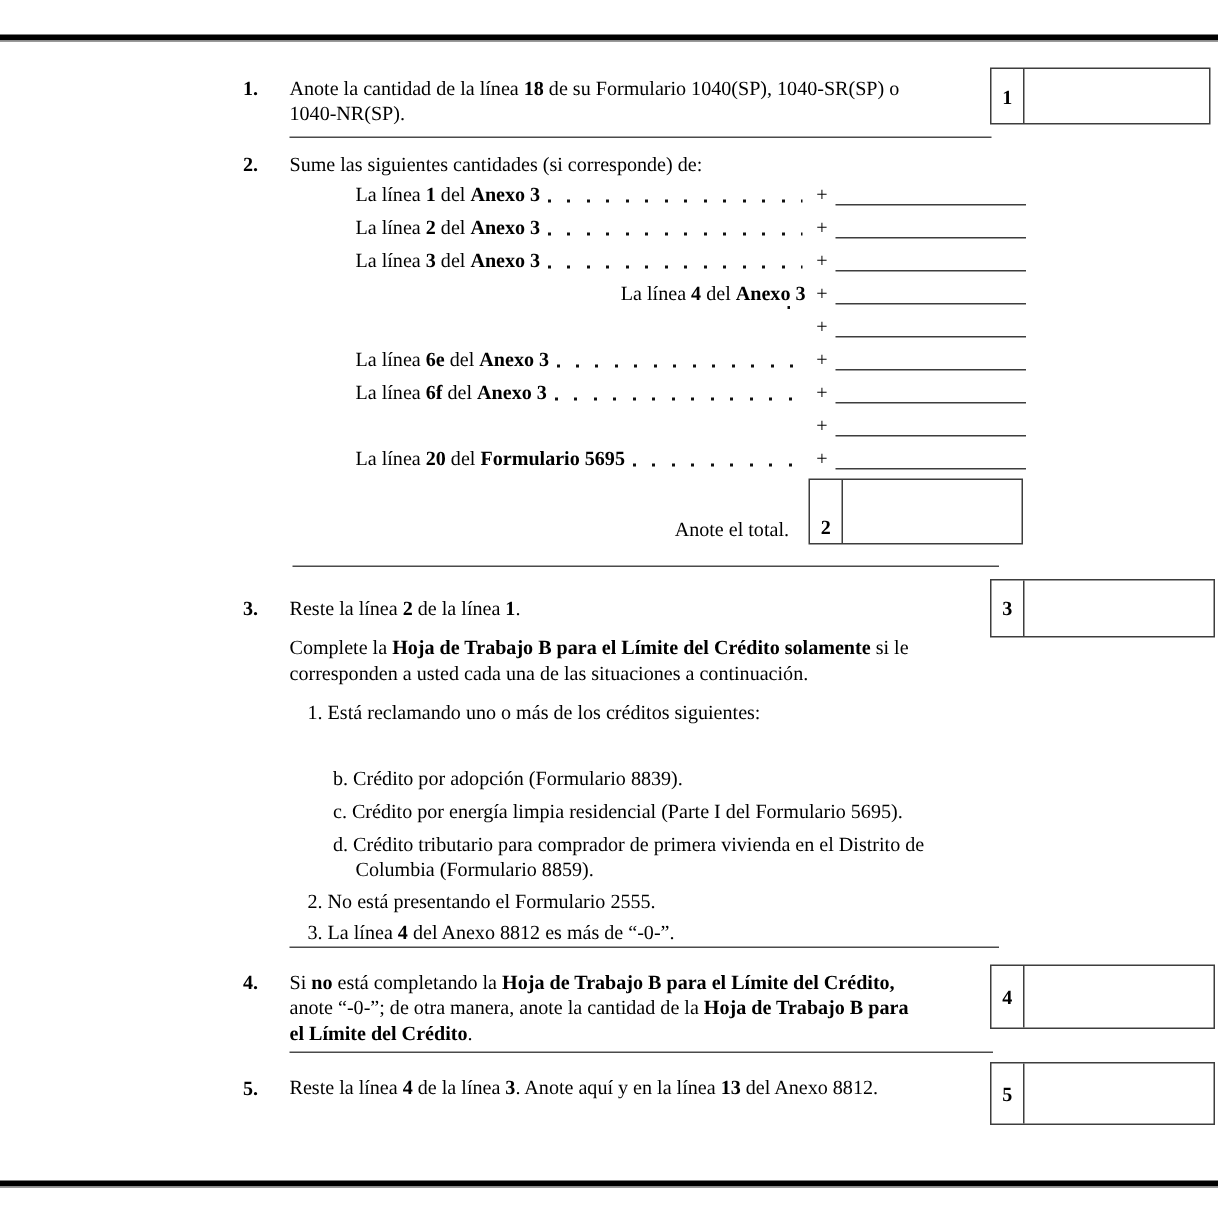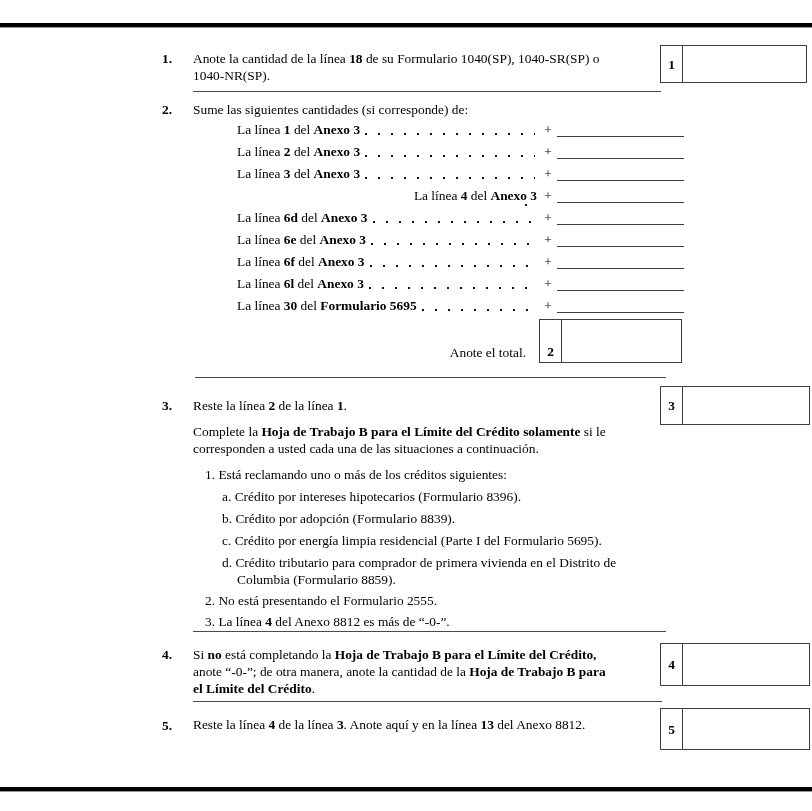--- a/index.html
+++ b/index.html
@@ -76,50 +76,42 @@
   <span class="plus" style="top:165px;">+</span>
   <div class="amt-line" style="top:178px;"></div>
 
   <div class="addend" style="top:187px;flex-direction:column;">
     <span class="al"><span>La línea </span><span class="b">4</span><span> del </span><span class="b">Anexo 3</span></span>
     <span class="dots"></span>
   </div>
   <span class="plus" style="top:187px;">+</span>
   <div class="amt-line" style="top:200px;"></div>
 
-  <div class="addend" style="top:209px;">
-    <span class="al"><span>La línea </span><span class="b">6d</span><span> del </span><span class="b">Anexo 3</span></span>
-    <span class="dots"></span>
-  </div>
   <span class="plus" style="top:209px;">+</span>
   <div class="amt-line" style="top:222px;"></div>
 
   <div class="addend" style="top:231px;">
     <span class="al"><span>La línea </span><span class="b">6e</span><span> del </span><span class="b">Anexo 3</span></span>
     <span class="dots"></span>
   </div>
   <span class="plus" style="top:231px;">+</span>
   <div class="amt-line" style="top:244px;"></div>
 
   <div class="addend" style="top:253px;justify-content:space-between;">
     <span class="al"><span>La línea </span><span class="b">6f</span><span> del </span><span class="b">Anexo 3</span></span>
     <span class="dots"></span>
   </div>
   <span class="plus" style="top:253px;">+</span>
   <div class="amt-line" style="top:266px;"></div>
 
-  <div class="addend" style="top:275px;">
-    <span class="al"><span>La línea </span><span class="b">6l</span><span> del </span><span class="b">Anexo 3</span></span>
-    <span class="dots"></span>
-  </div>
   <span class="plus" style="top:275px;">+</span>
   <div class="amt-line" style="top:288px;"></div>
 
   <div class="addend" style="top:297px;">
-    <span class="al"><span>La línea </span><span class="b">30</span><span> del </span><span class="b">Formulario 5695</span></span>
+    <span class="al"><span>La línea </span><span class="b">20</span><span> del </span><span class="b">Formulario 5695</span></span>
     <span class="dots"></span>
   </div>
   <span class="plus" style="top:297px;">+</span>
   <div class="amt-line" style="top:310px;"></div>
 
   <div class="total-label" style="top:344px;">Anote el total.</div>
   <div class="entrybox num-bottom" style="left:539px;top:319px;width:143px;height:44px;">
     <div class="entrybox-num">2</div>
     <div class="entrybox-field"></div>
   </div>
@@ -127,21 +119,20 @@
 
   <span class="itemnum" style="top:397px;">3.</span>
   <div class="itemtext" style="top:397px;"><span>Reste la línea </span><span class="b">2</span><span> de la línea </span><span class="b">1</span><span>.</span></div>
   <div class="entrybox" style="left:660px;top:386px;width:150px;height:39px;">
     <div class="entrybox-num">3</div>
     <div class="entrybox-field"></div>
   </div>
   <div class="itemtext" style="top:423px;"><span>Complete la </span><span class="b">Hoja de Trabajo B para el Límite del Crédito solamente</span><span> si le</span><br><span>corresponden a usted cada una de las situaciones a continuación.</span></div>
 
   <div class="cond" style="left:205px;top:466px;">1. Está reclamando uno o más de los créditos siguientes:</div>
-  <div class="cond" style="left:222px;top:488px;">a. Crédito por intereses hipotecarios (Formulario 8396).</div>
   <div class="cond" style="left:222px;top:510px;">b. Crédito por adopción (Formulario 8839).</div>
   <div class="cond" style="left:222px;top:532px;">c. Crédito por energía limpia residencial (Parte I del Formulario 5695).</div>
   <div class="cond" style="left:222px;top:554px;"><span>d. Crédito tributario para comprador de primera vivienda en el Distrito de</span><br><span class="ind">Columbia (Formulario 8859).</span></div>
   <div class="cond" style="left:205px;top:592px;">2. No está presentando el Formulario 2555.</div>
   <div class="cond" style="left:205px;top:613px;"><span>3. La línea </span><span class="b">4</span><span> del Anexo 8812 es más de “-0-”.</span></div>
   <div class="divider" style="left:193px;top:631px;width:473px;"></div>
 
   <span class="itemnum" style="top:646px;">4.</span>
   <div class="itemtext" style="top:646px;"><span>Si </span><span class="b">no</span><span> está completando la </span><span class="b">Hoja de Trabajo B para el Límite del Crédito,</span><br><span>anote “-0-”; de otra manera, anote la cantidad de la </span><span class="b">Hoja de Trabajo B para</span><br><span class="b">el Límite del Crédito</span><span>.</span></div>
   <div class="entrybox" style="left:660px;top:643px;width:150px;height:43px;">

